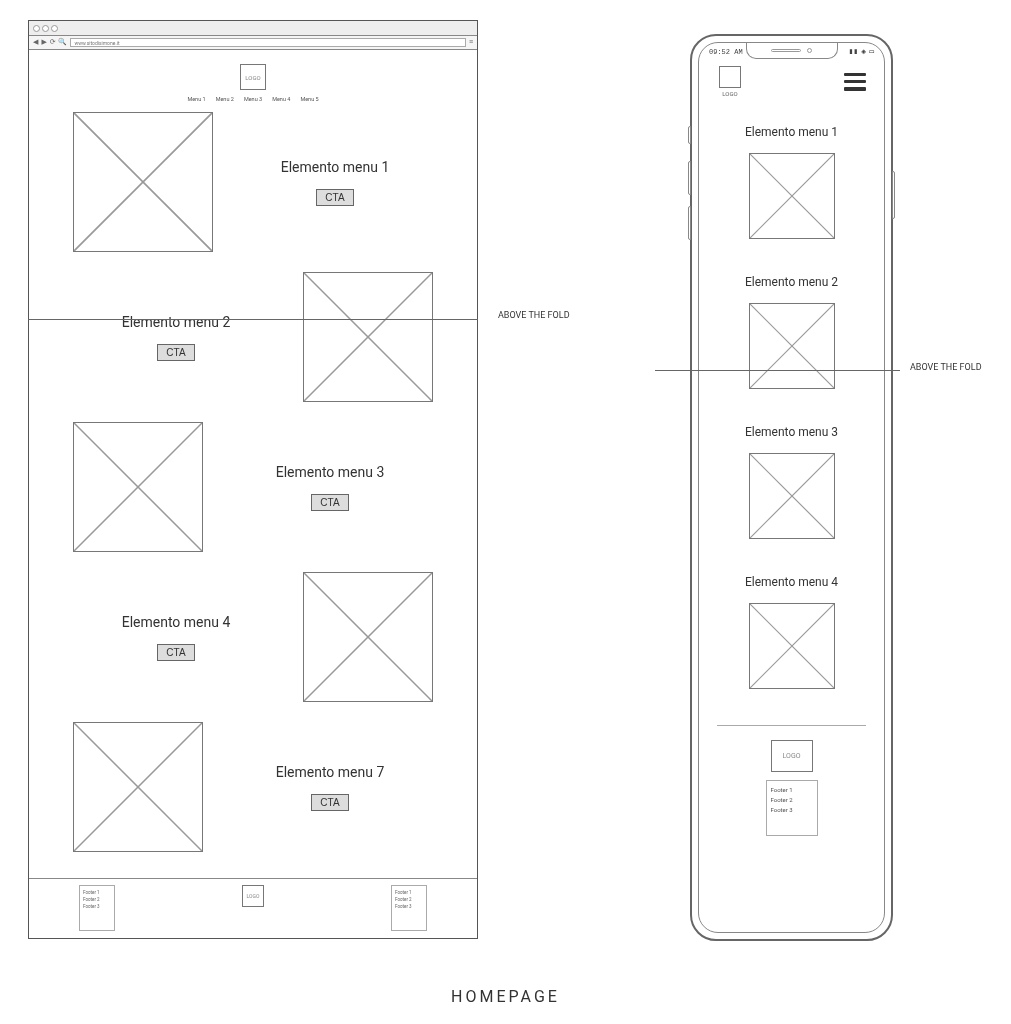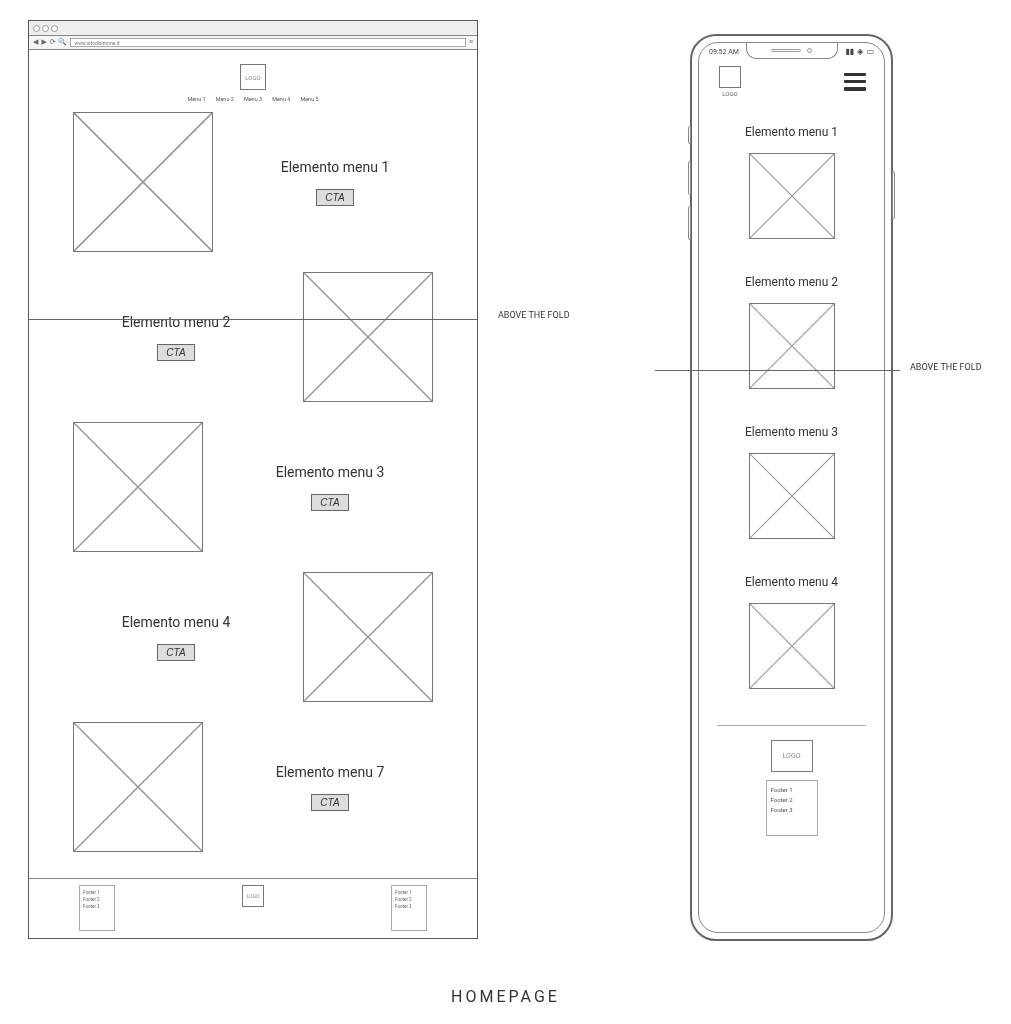--- a/index.html
+++ b/index.html
@@ -109,21 +109,20 @@
   font-size: 14px;
   color: #333;
 }
 .cta-btn {
   border: 1px solid #666;
   background: #ddd;
   font-size: 10px;
   padding: 2px 8px;
   color: #333;
   cursor: pointer;
-  font-style: italic;
 }
 .footer-bar {
   position: absolute;
   bottom: 0; left: 0; right: 0;
   height: 60px;
   border-top: 1px solid #888;
   display: flex;
   justify-content: space-between;
   align-items: flex-start;
   padding: 6px 50px 0;
@@ -209,20 +208,21 @@
 }
 .speaker { width: 30px; height: 3px; border: 1px solid #999; border-radius: 2px; }
 .camera { width: 5px; height: 5px; border: 1px solid #999; border-radius: 50%; }
 .status-row {
   display: flex;
   justify-content: space-between;
   align-items: center;
   padding: 4px 10px 0;
   font-size: 7px;
   color: #444;
+  font-family: Liberation Mono, monospace;
 }
 .status-right { display: flex; gap: 3px; align-items: center; font-size: 8px; }
 .phone-screen { padding: 10px 18px 10px; }
 .phone-header {
   display: flex;
   justify-content: space-between;
   align-items: center;
   margin-bottom: 28px;
 }
 .phone-logo { width: 26px; text-align:center; }

